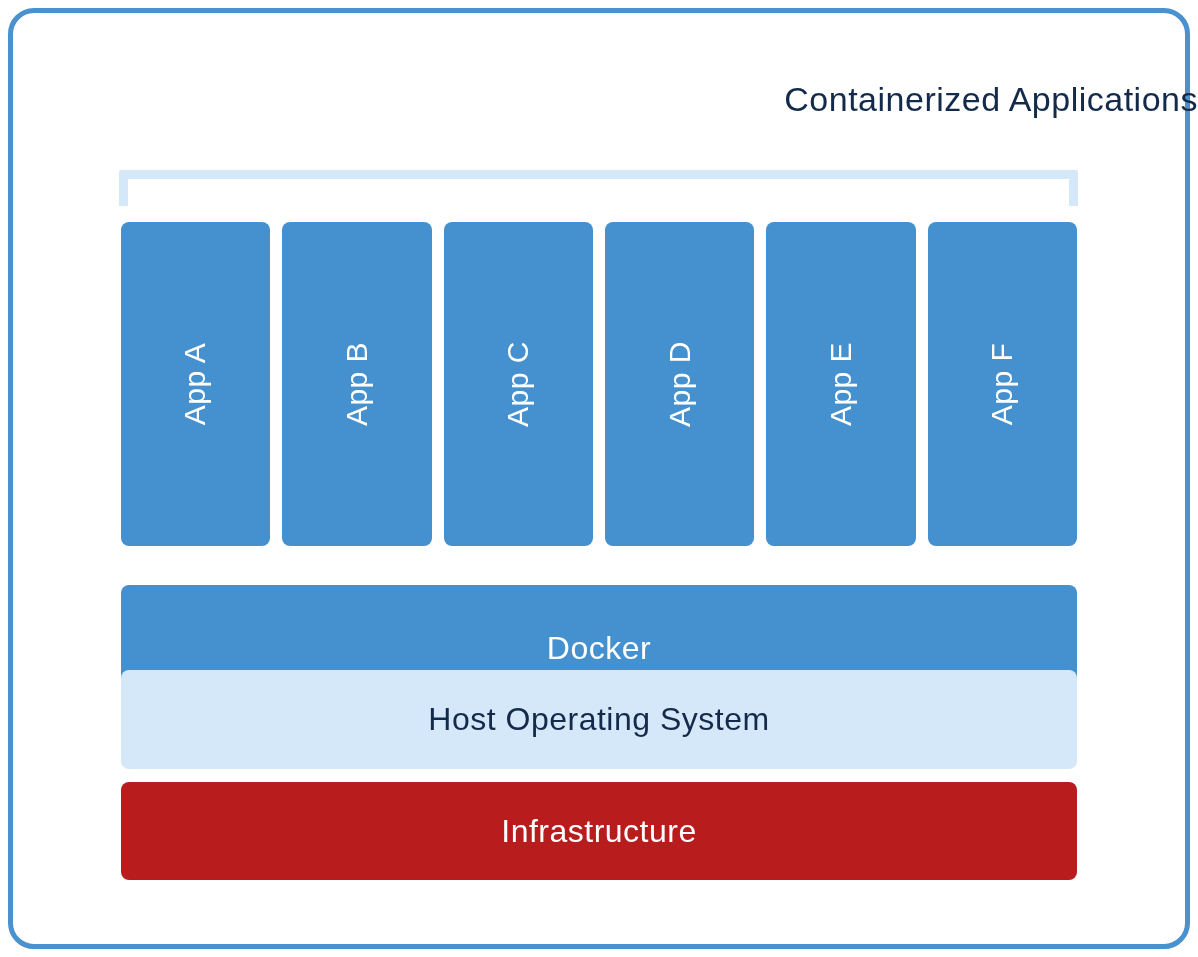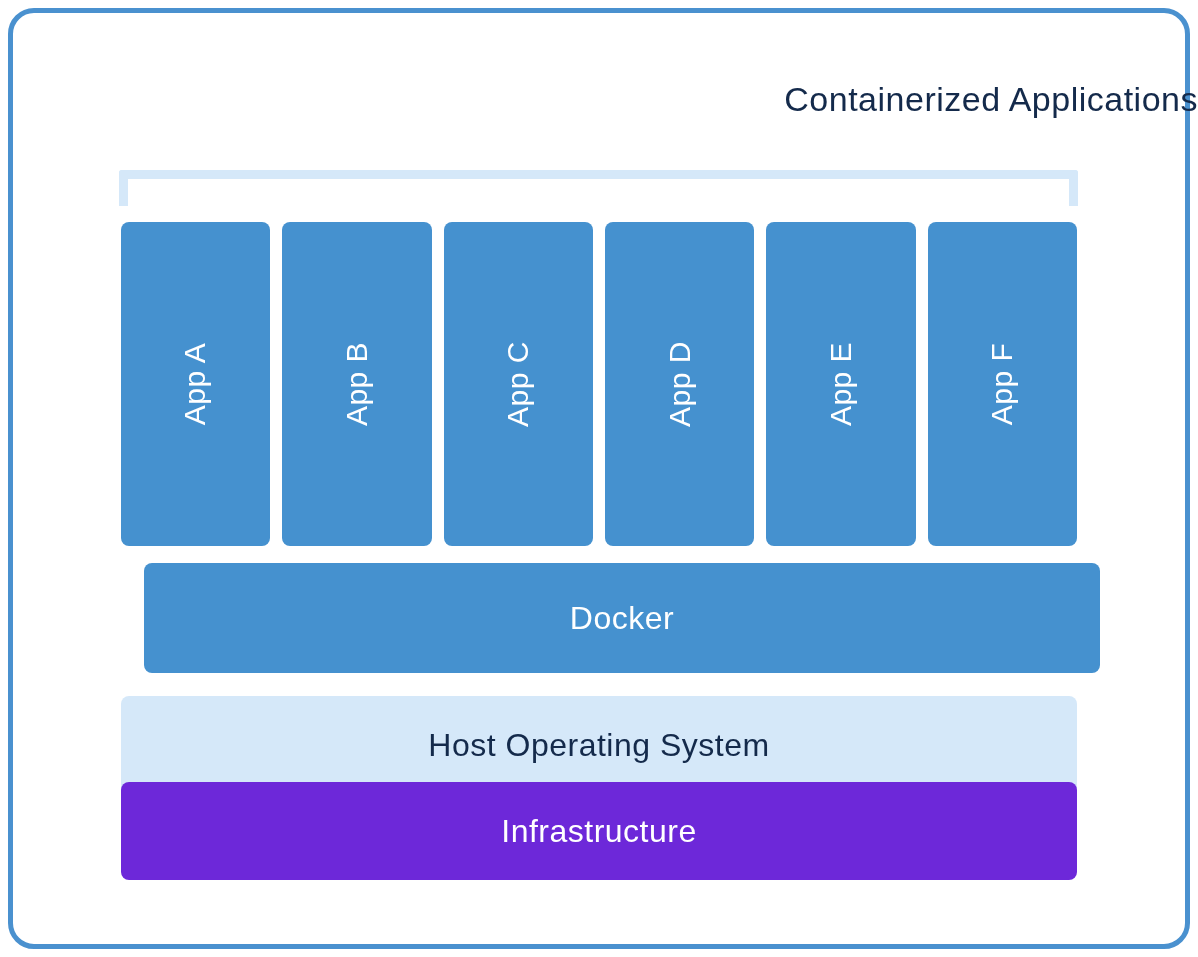--- a/index.html
+++ b/index.html
@@ -73,21 +73,21 @@
   .layer {
     position: absolute;
     left: 121px;
     width: 956px;
     border-radius: 8px;
     display: flex;
     align-items: center;
     justify-content: center;
     box-sizing: border-box;
   }
-  .layer-0 { top: 563px; height: 110px; margin-left: 23px; }
+  .layer-0 { top: 585px; height: 126px; }
   .layer-1 { top: 670px; height: 99px; }
   .layer-2 { top: 782px; height: 98px; }
   .layer-label {
     font-size: 32px;
     font-weight: 500;
     letter-spacing: 0.5px;
     white-space: nowrap;
   }
 </style>
 </head>
@@ -118,20 +118,20 @@
       </div>
       <div class="app-box">
         <span class="app-label">App F</span>
       </div>
     </div>
 
   <div id="layers-container">
       <div class="layer layer-0" style="background: rgb(69, 145, 207);">
         <span class="layer-label" style="color: rgb(255, 255, 255);">Docker</span>
       </div>
-      <div class="layer layer-1" style="background: rgb(213, 232, 249); margin-top: 26px;">
+      <div class="layer layer-1" style="background: rgb(213, 232, 249);">
         <span class="layer-label" style="color: rgb(20, 42, 75);">Host Operating System</span>
       </div>
-      <div class="layer layer-2" style="background: #6d28d9;">
+      <div class="layer layer-2" style="background: #b91c1c;">
         <span class="layer-label" style="color: rgb(255, 255, 255);">Infrastructure</span>
       </div>
     </div>
 </div>
 
 </body></html>

